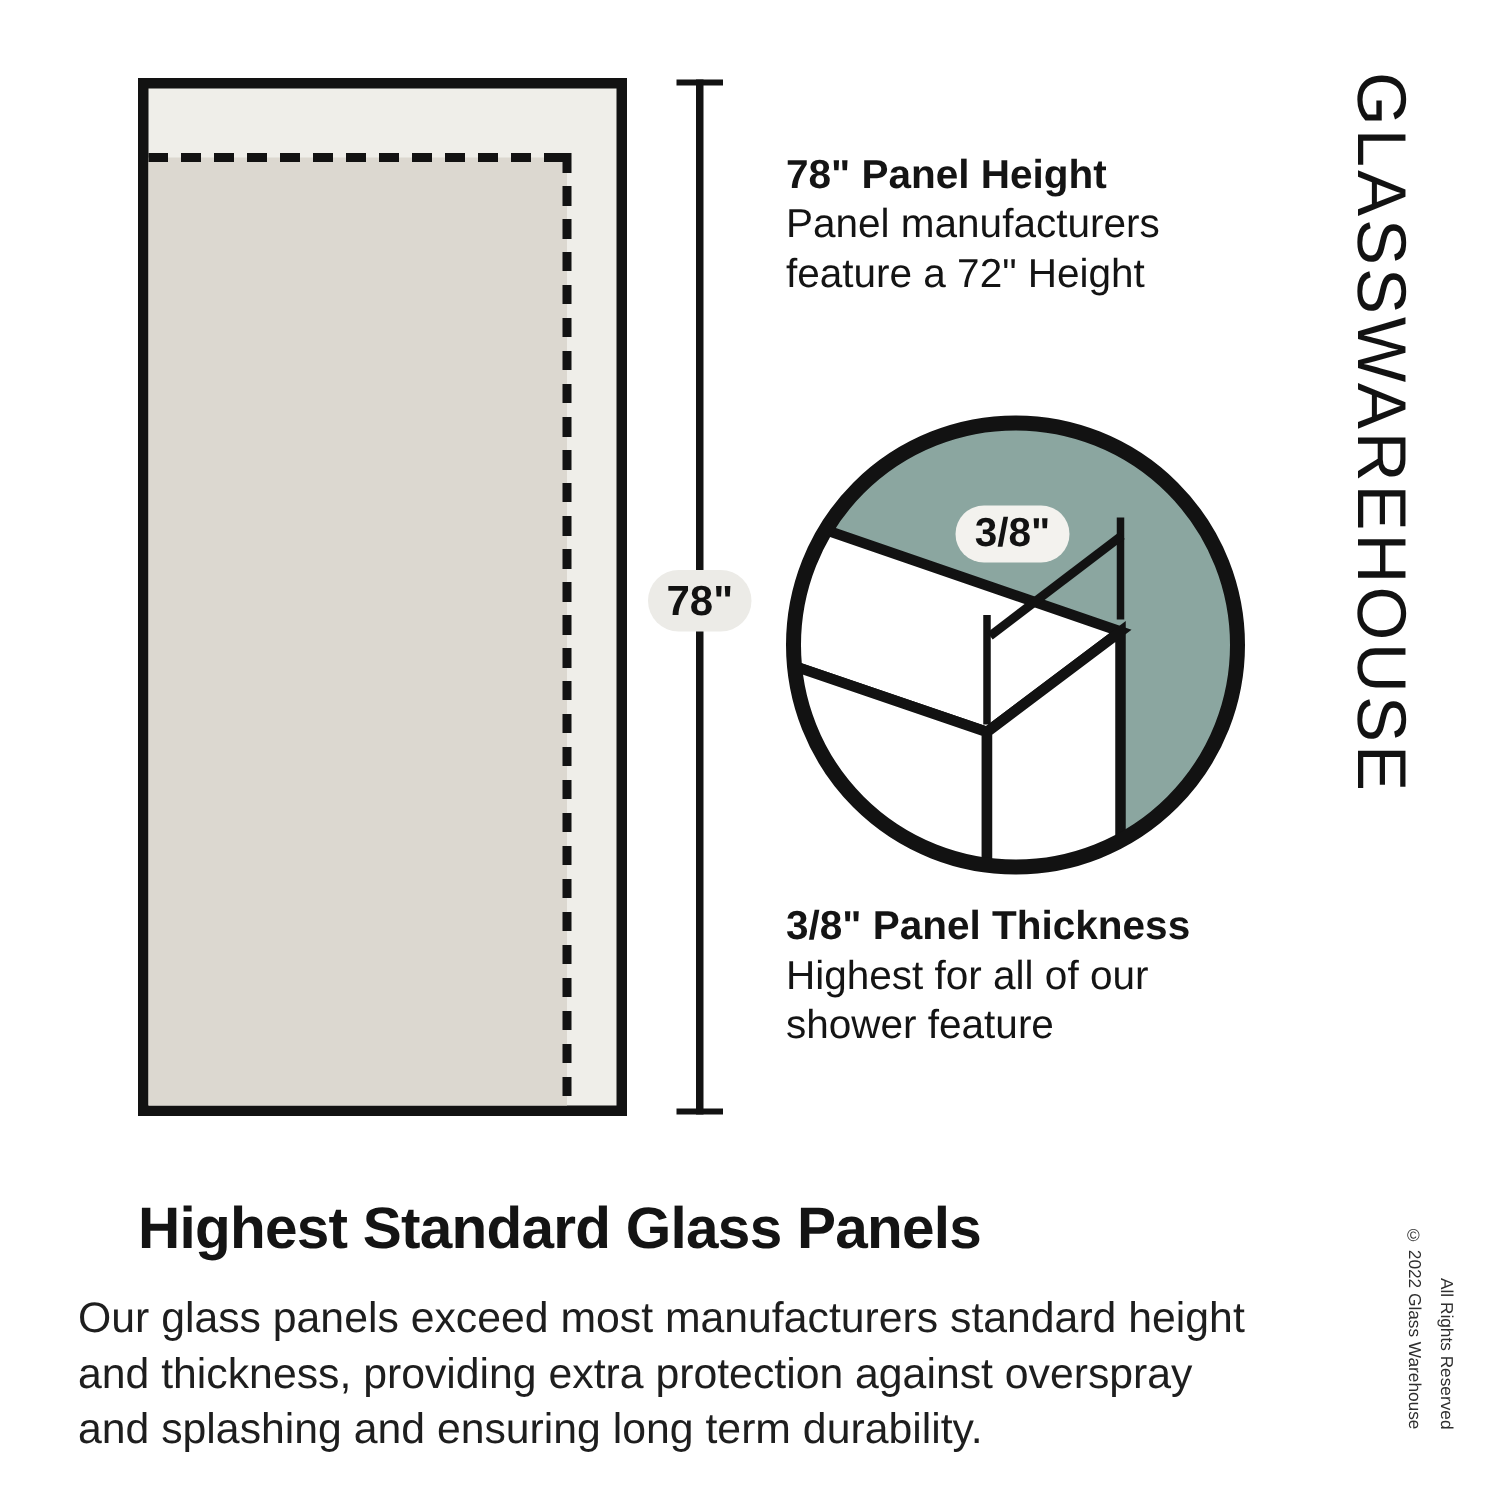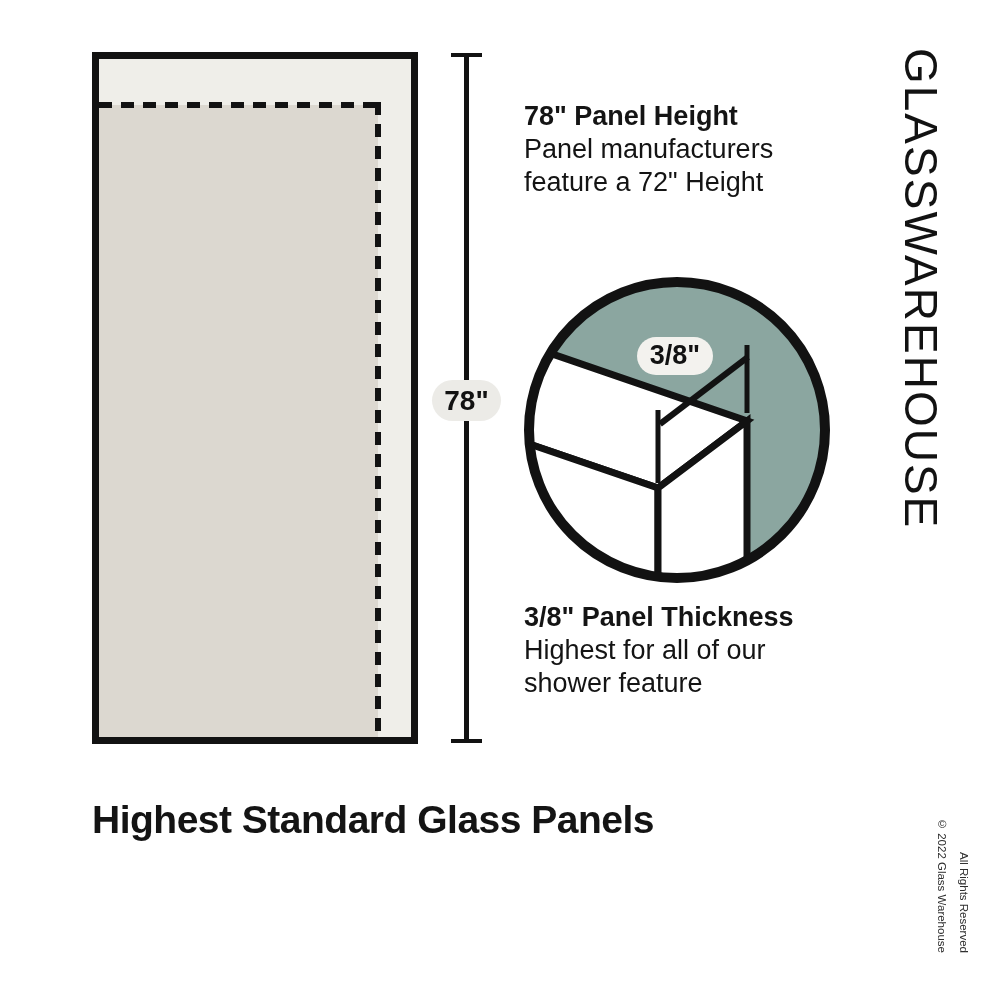--- a/index.html
+++ b/index.html
@@ -109,19 +109,24 @@
 
   <div class="callout thickness">
     <div class="title">3/8" Panel Thickness</div>
     <div>Highest for all of our</div>
     <div>shower feature</div>
   </div>
 
   <div class="wordmark">GLASSWAREHOUSE</div>
 
   <div class="footer-heading">Highest Standard Glass Panels</div>
+  <div class="footer-body">
+    <span>Our glass panels exceed most manufacturers standard height</span>
+    <span>and thickness, providing extra protection against overspray</span>
+    <span>and splashing and ensuring long term durability.</span>
+  </div>
 
   <div class="copyright">
     <div>© 2022 Glass Warehouse</div>
     <div>All Rights Reserved</div>
   </div>
 
 </div>
 
 </body></html>

